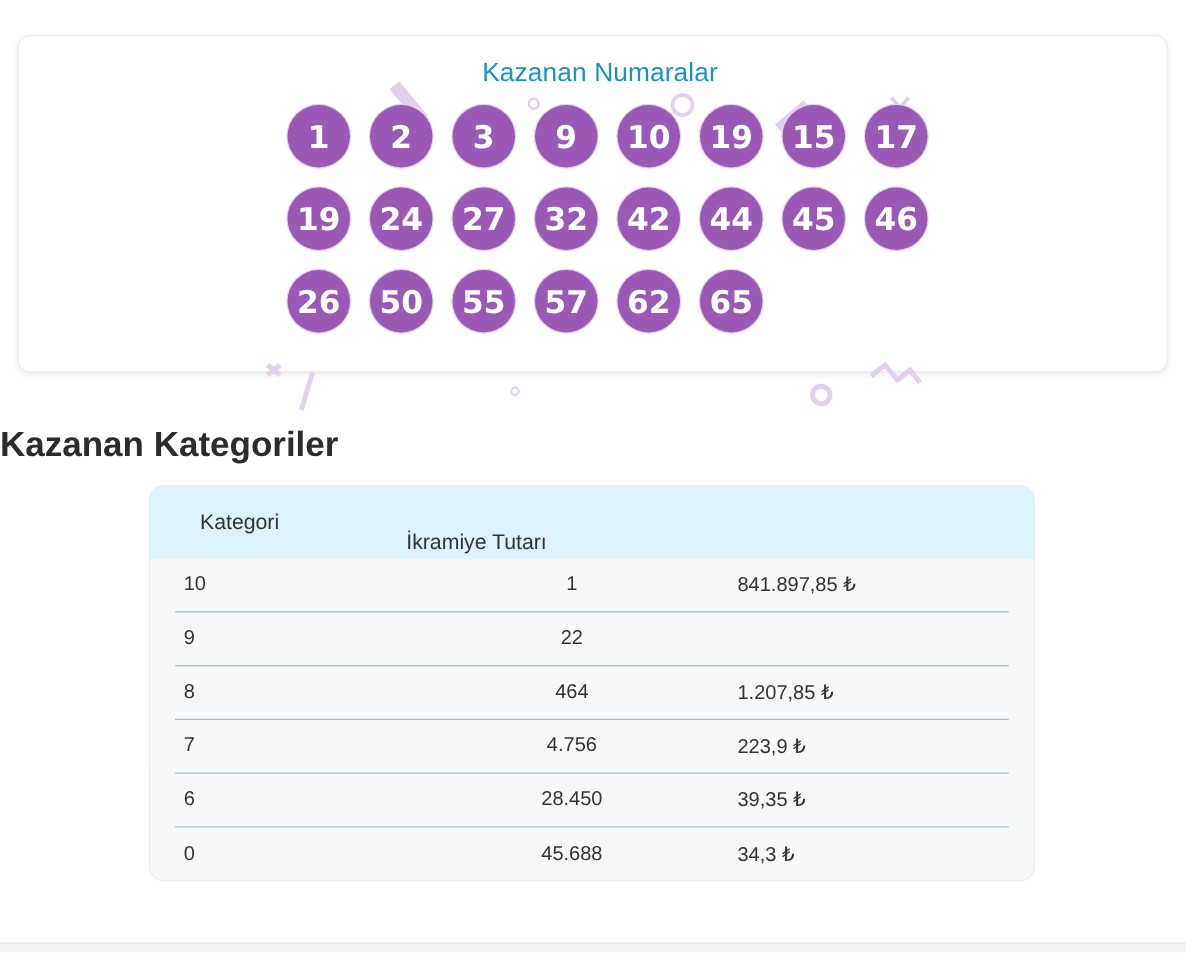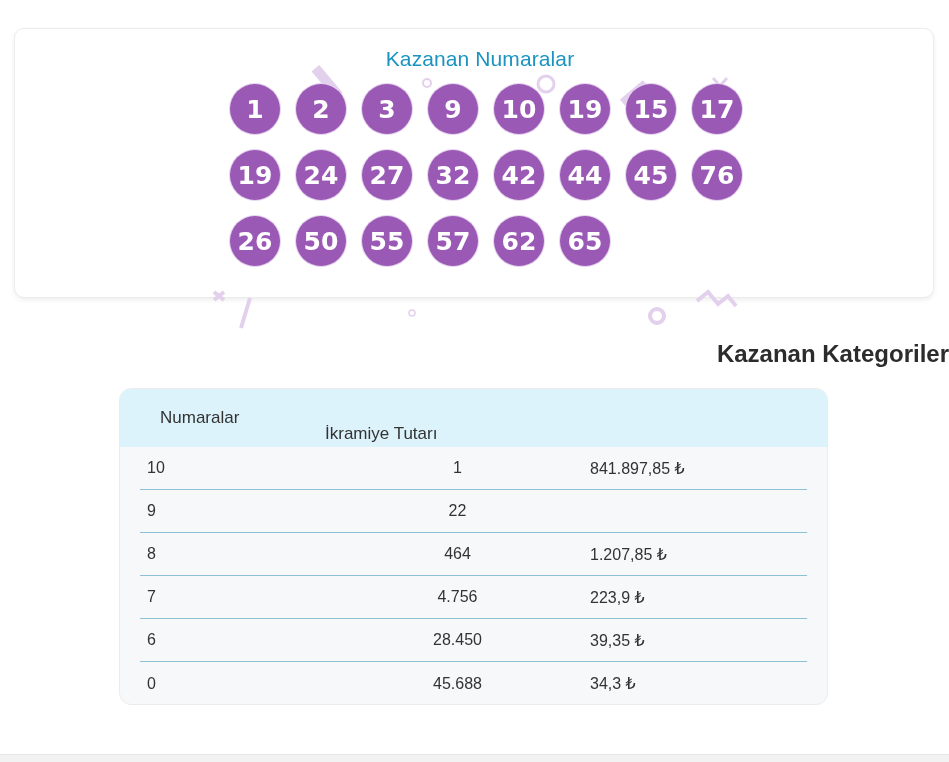--- a/index.html
+++ b/index.html
@@ -23,22 +23,22 @@
   }
   .ball {
     width: 50px; height: 50px; border-radius: 50%;
     background: #9b59b6; color: #fff; display: flex; align-items: center;
     justify-content: center; font-size: 25px; font-weight: bold;
     font-family: "DejaVu Sans", sans-serif;
     box-shadow: 0 0 0 1px #e6d3ee;
   }
 
   .cat-title {
-    position: absolute; left: 0; right: 0; top: 340px; text-align: right;
-    font-size: 24px; font-weight: bold; color: #2c2c2c;
+    position: absolute; left: 0; right: 0; top: 340px; text-align: left;
+    font-size: 28px; font-weight: bold; color: #2c2c2c;
   }
   .table-wrap {
     position: absolute; left: 119px; top: 388px; width: 709px; height: 317px;
     background: #f7f8fa; border: 1px solid #ececec; border-radius: 12px; overflow: hidden;
   }
   .thead {
     height: 58px; background: #ddf3fc; display: flex; align-items: center;
     font-size: 17px; color: #333;
   }
   .th1 { width: 205px; padding-left: 40px; }
@@ -90,34 +90,34 @@
   <div class="ball">19</div>
   <div class="ball">15</div>
   <div class="ball">17</div>
   <div class="ball">19</div>
   <div class="ball">24</div>
   <div class="ball">27</div>
   <div class="ball">32</div>
   <div class="ball">42</div>
   <div class="ball">44</div>
   <div class="ball">45</div>
-  <div class="ball">76</div>
+  <div class="ball">46</div>
   <div class="ball">26</div>
   <div class="ball">50</div>
   <div class="ball">55</div>
   <div class="ball">57</div>
   <div class="ball">62</div>
   <div class="ball">65</div>
 </div>
 
 <div class="cat-title">Kazanan Kategoriler</div>
 
 <div class="table-wrap">
   <div class="thead">
-    <div class="th1">Numaralar</div>
+    <div class="th1">Kategori</div>
     <div class="th3">İkramiye Tutarı</div>
   </div>
   <div class="tbody">
     <div class="row">
       <div class="c1">10</div>
       <div class="c2">1</div>
       <div class="c3">841.897,85 ₺</div>
     </div>
     <div class="row">
       <div class="c1">9</div>

